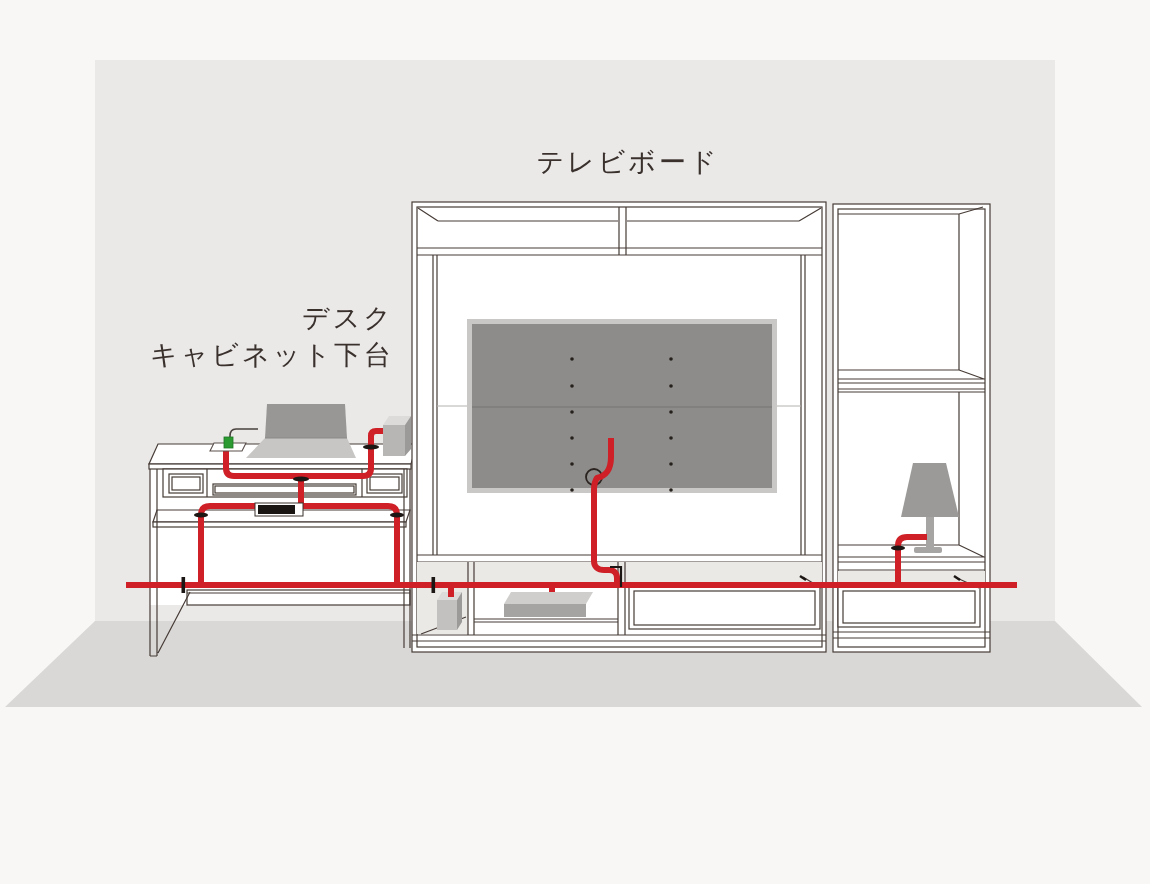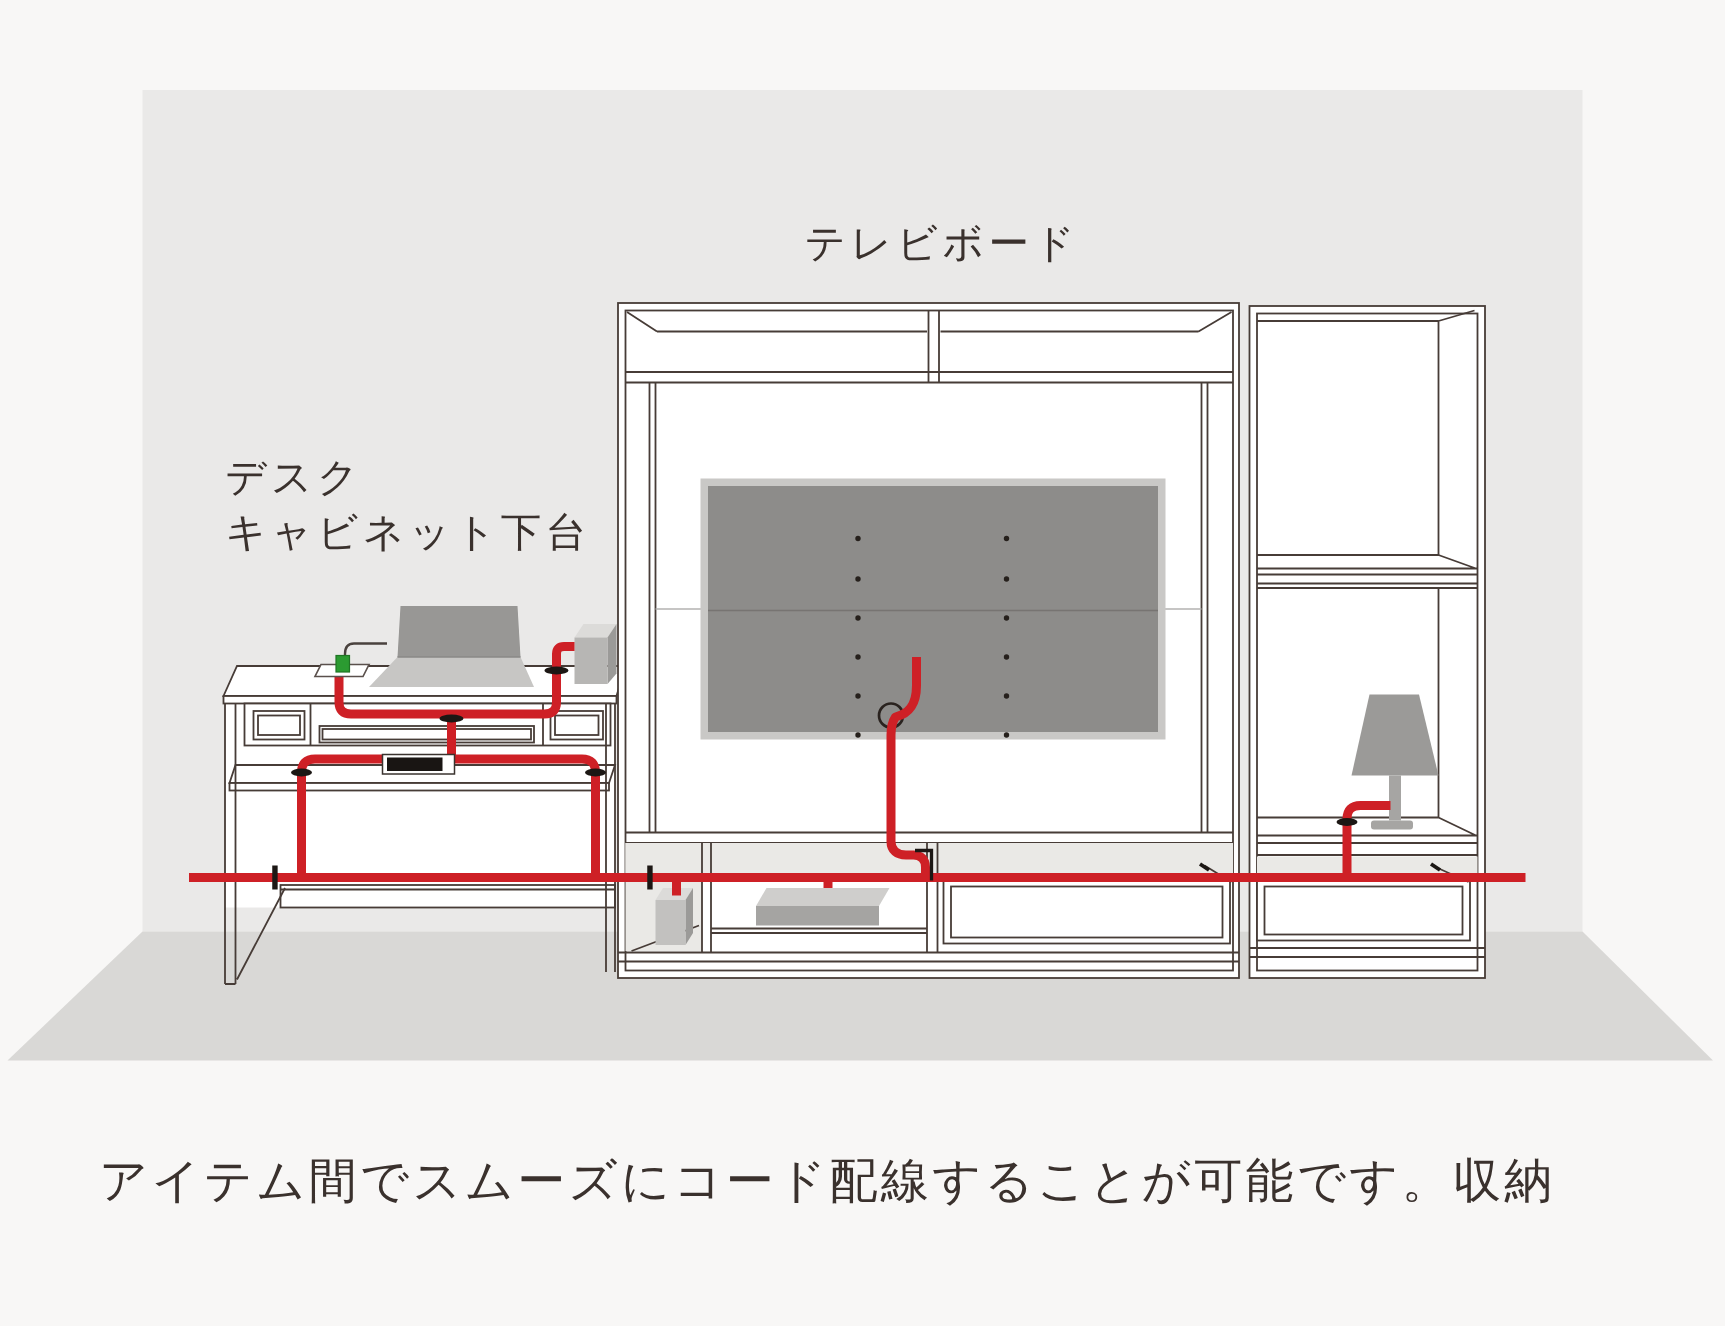--- a/index.html
+++ b/index.html
@@ -24,21 +24,21 @@
   .gray1{fill:#c7c6c4;stroke:none;}
   .gray2{fill:#9b9a98;stroke:none;}
   .gray3{fill:#dcdbd9;stroke:none;}
   .gray4{fill:#a5a4a2;stroke:none;}
   
   .label{
     position:absolute;color:var(--c-text,#3a312d);
     font-size:27px;letter-spacing:3px;white-space:nowrap;
   }
   .label-center{transform:translateX(-50%);}
-  .desk-label{text-align:left;line-height:37px;}
+  .desk-label{text-align:right;line-height:37px;}
   .caption{
     position:absolute;left:66px;top:764px;
     color:var(--c-text,#3a312d);
     font-size:32px;letter-spacing:2.2px;line-height:46px;white-space:nowrap;
   }
 </style>
 </head>
 <body>
 
 <div class="stage">
@@ -208,16 +208,15 @@
 
 <div class="label label-center" style="left:628px;top:144px;">テレビボード</div>
 
 
 <div class="label label-center desk-label" style="left:272px;top:300px;">
   <div>デスク</div>
   <div>キャビネット下台</div>
 </div>
 
 <div class="caption">
-  <div>アイテム間でスムーズにコード配線することが可能です。収納</div>
 </div>
 
 </div>
 
 </body></html>

